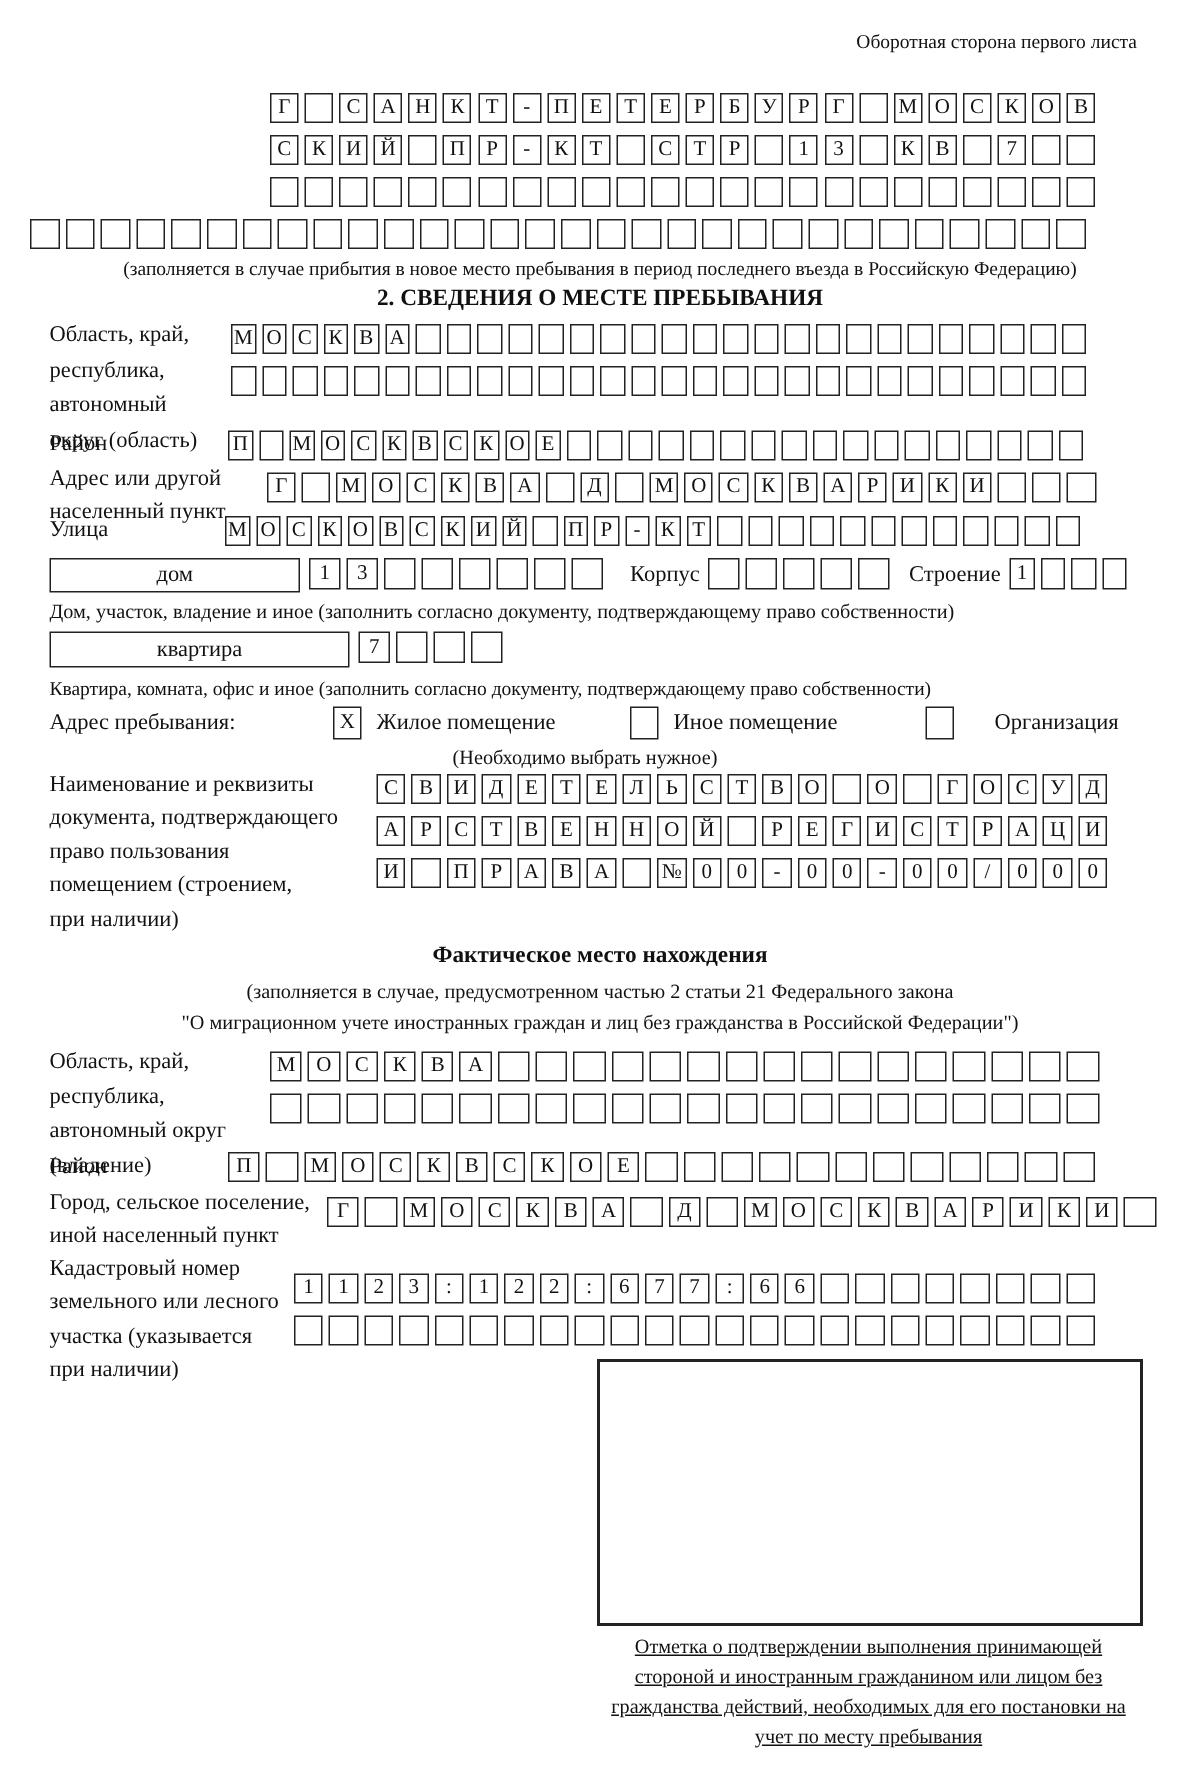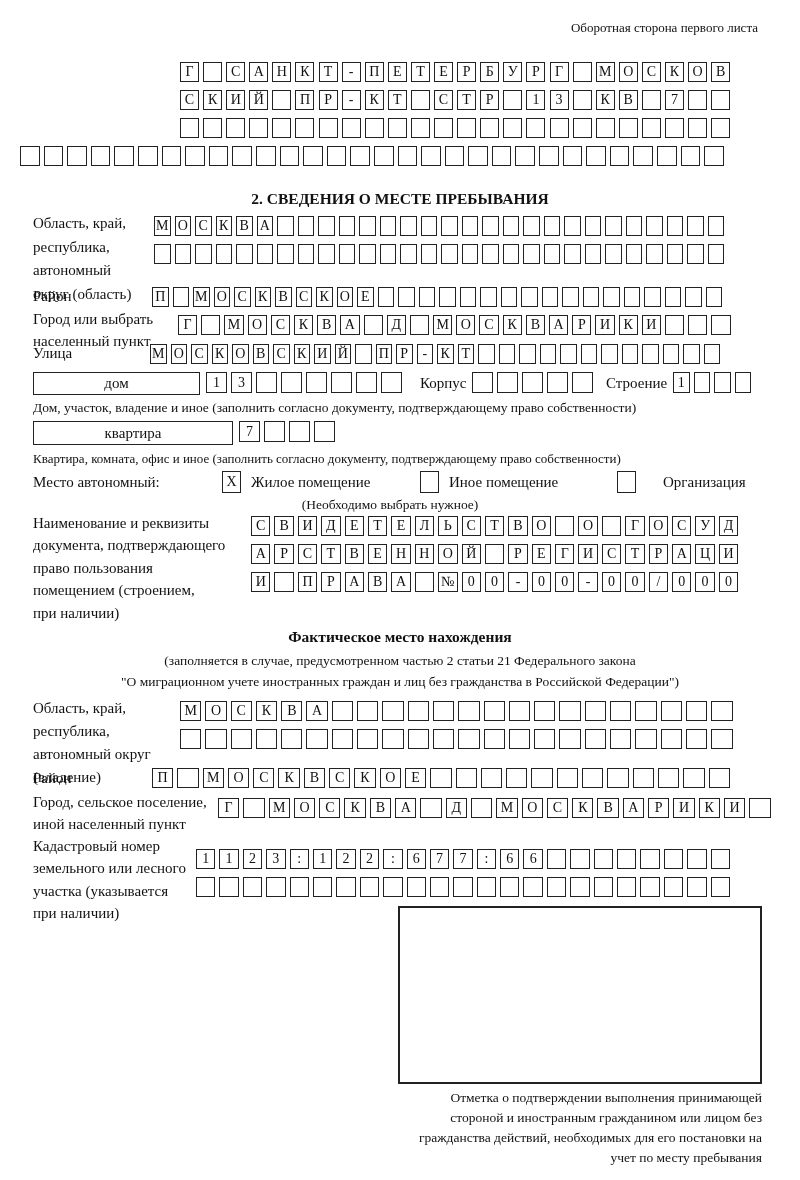--- a/index.html
+++ b/index.html
@@ -22,21 +22,21 @@
   .ce2 .cell{width:14.5px;height:19px;margin-right:4px;}
   .cf .cell{width:17.4px;height:18px;margin-right:4px;}
   .cg .cell{width:19.3px;height:18px;margin-right:4px;}
   .ci .cell{width:17.4px;height:18px;margin-right:4px;}
   .labelbox{position:absolute;border:1.5px solid #222;display:flex;align-items:center;justify-content:center;
             font-size:15px;background:#fff;}
   .checkbox{position:absolute;width:17px;height:20px;border:1.5px solid #222;display:flex;
             align-items:center;justify-content:center;font-size:14px;background:#fff;}
   .inlbl{position:absolute;font-size:15px;white-space:nowrap;}
   .stampbox{position:absolute;left:398px;top:906px;width:360px;height:174px;border:2px solid #222;background:#fff;}
-  .caption{position:absolute;left:396px;top:1088px;width:366px;text-align:right;font-size:13.5px;line-height:20px;}
+  .caption{position:absolute;left:396px;top:1088px;width:366px;text-align:center;font-size:13.5px;line-height:20px;text-decoration:underline;}
 </style>
 </head>
 <body>
 
 <div id="page">
 
   <div class="hdr">Оборотная сторона первого листа</div>
 
   <div class="cells ca" style="left:180px;top:62px;">
       <div class="cell">Г</div>
@@ -141,20 +141,21 @@
       <div class="cell"></div>
       <div class="cell"></div>
       <div class="cell"></div>
       <div class="cell"></div>
       <div class="cell"></div>
       <div class="cell"></div>
       <div class="cell"></div>
       <div class="cell"></div>
       <div class="cell"></div>
     </div>
+  <div class="note center" style="top:171px;">(заполняется в случае прибытия в новое место пребывания в период последнего въезда в Российскую Федерацию)</div>
 
   <div class="title" style="top:190px;">2. СВЕДЕНИЯ О МЕСТЕ ПРЕБЫВАНИЯ</div>
 
   <div class="lbl" style="left:33px;top:212px;line-height:23.5px;">
     <div>Область, край,</div>
     <div>республика,</div>
     <div>автономный</div>
     <div>округ (область)</div>
   </div>
   <div class="cells cc" style="left:154px;top:216px;">
@@ -244,21 +245,21 @@
       <div class="cell"></div>
       <div class="cell"></div>
       <div class="cell"></div>
       <div class="cell"></div>
       <div class="cell"></div>
       <div class="cell"></div>
       <div class="cell"></div>
     </div>
 
   <div class="lbl" style="left:33px;top:308px;line-height:22px;">
-    <div>Город или выбрать</div>
+    <div>Адрес или другой</div>
     <div>населенный пункт</div>
   </div>
   <div class="cells cd" style="left:178px;top:315px;">
       <div class="cell">Г</div>
       <div class="cell"></div>
       <div class="cell">М</div>
       <div class="cell">О</div>
       <div class="cell">С</div>
       <div class="cell">К</div>
       <div class="cell">В</div>
@@ -343,21 +344,21 @@
 
   <div class="labelbox" style="left:33px;top:421px;width:198px;height:22px;">квартира</div>
   <div class="cells ce" style="left:239px;top:421px;">
       <div class="cell">7</div>
       <div class="cell"></div>
       <div class="cell"></div>
       <div class="cell"></div>
     </div>
   <div class="note" style="left:33px;top:451px;font-size:13px;">Квартира, комната, офис и иное (заполнить согласно документу, подтверждающему право собственности)</div>
 
-  <div class="inlbl" style="left:33px;top:474px;">Место автономный:</div>
+  <div class="inlbl" style="left:33px;top:474px;">Адрес пребывания:</div>
   <div class="checkbox" style="left:222px;top:471px;">X</div>
   <div class="inlbl" style="left:251px;top:474px;">Жилое помещение</div>
   <div class="checkbox" style="left:420px;top:471px;"></div>
   <div class="inlbl" style="left:449px;top:474px;">Иное помещение</div>
   <div class="checkbox" style="left:617px;top:471px;"></div>
   <div class="inlbl" style="left:663px;top:474px;">Организация</div>
   <div class="note" style="left:160px;top:497px;width:460px;text-align:center;font-size:13.5px;">(Необходимо выбрать нужное)</div>
 
   <div class="lbl" style="left:33px;top:512px;line-height:22.4px;">
     <div>Наименование и реквизиты</div>

